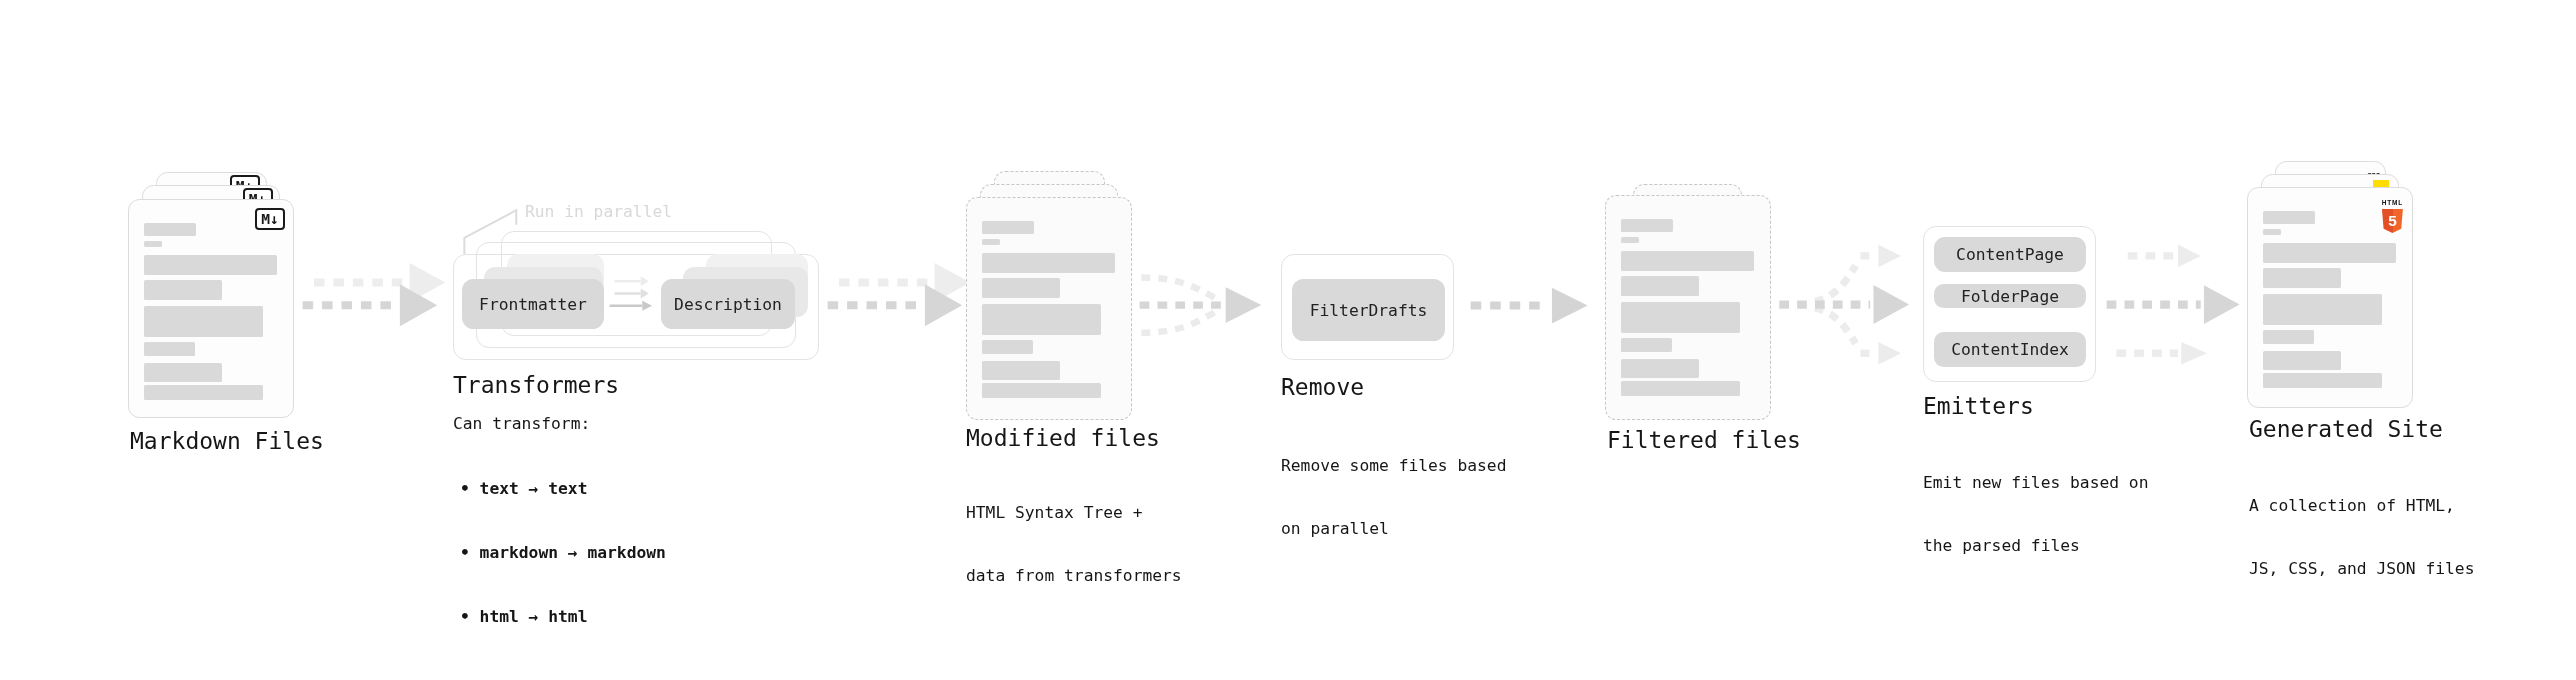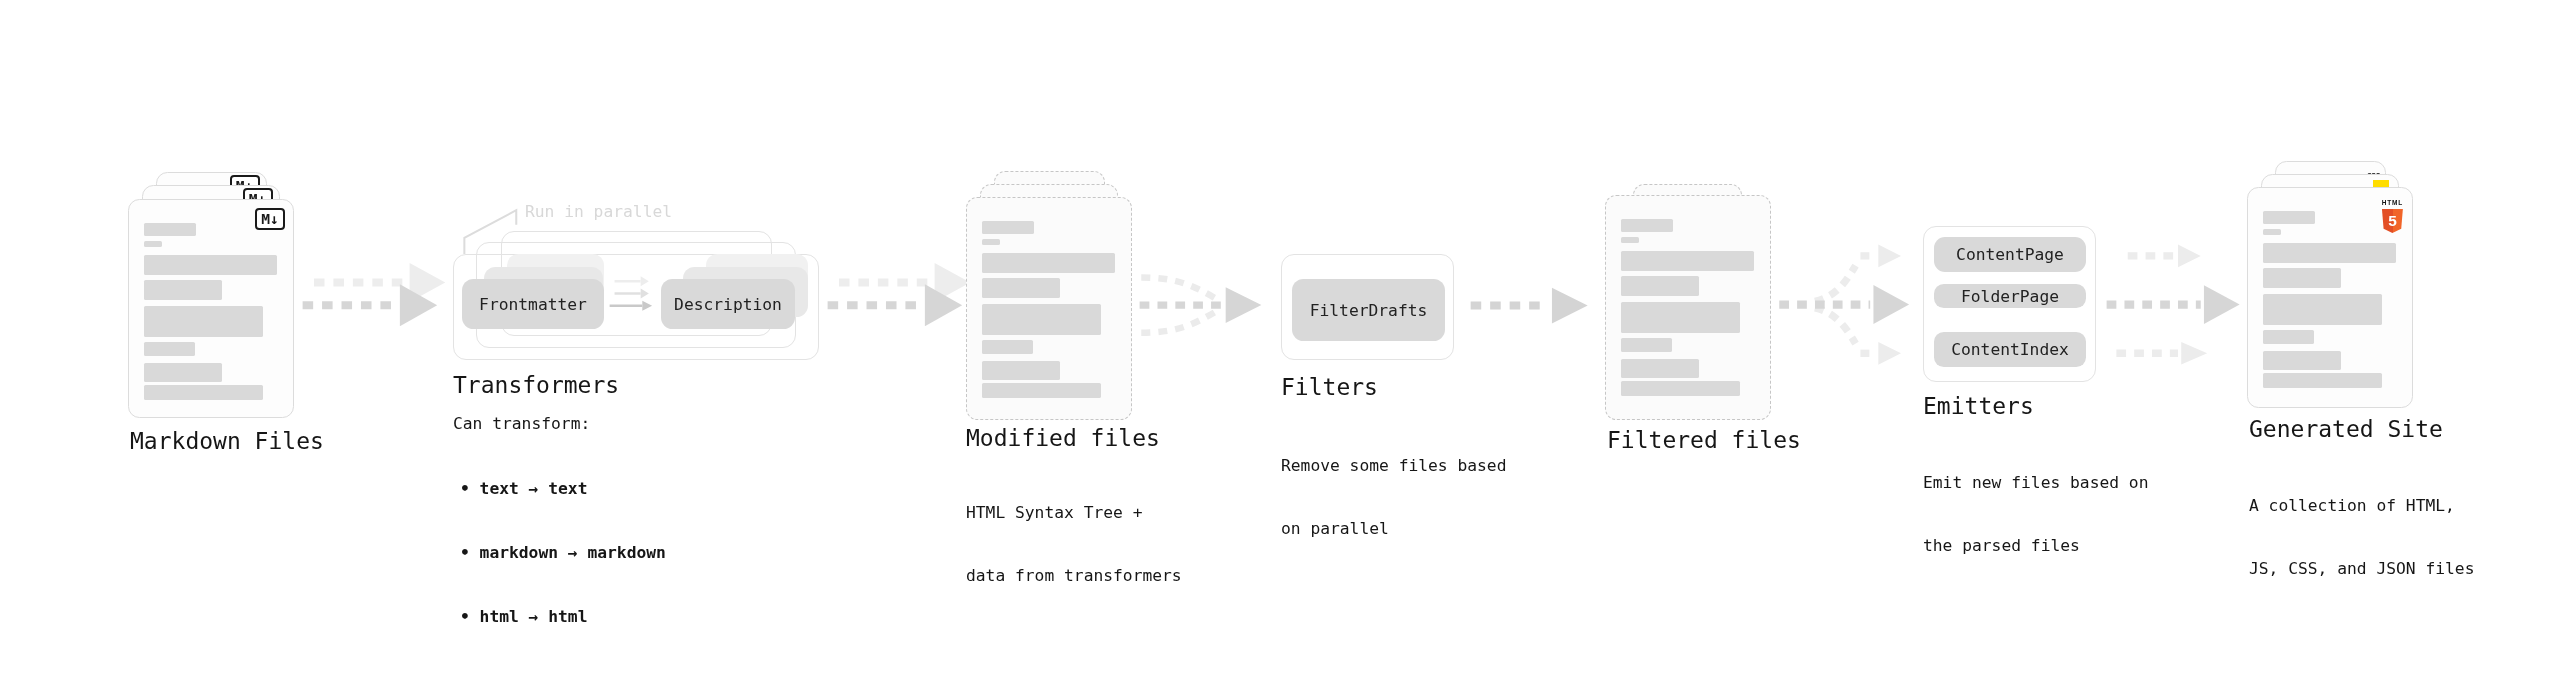--- a/index.html
+++ b/index.html
@@ -145,21 +145,21 @@
   <svg style="left:1138px;top:271px;" width="138" height="69" viewBox="0 0 170 85">
     <path d="M 4,8 C 45,8 65,16 96,34" fill="none" stroke="#ebebeb" stroke-width="8" stroke-dasharray="11 10"></path>
     <path d="M 4,76 C 45,76 65,68 96,50" fill="none" stroke="#ebebeb" stroke-width="8" stroke-dasharray="11 10"></path>
     <line x1="2" y1="42" x2="104" y2="42" stroke="#d6d6d6" stroke-width="9" stroke-dasharray="12 10"></line>
     <polygon points="108,20 108,64 152,42" fill="#d6d6d6"></polygon>
   </svg>
 
   <div>
     <div class="frame opaque" style="left:1281px;top:254px;width:173px;height:106px;"></div>
     <div class="pill" style="left:1292px;top:279px;width:153px;height:62px;">FilterDrafts</div>
-    <div class="title" style="left:1281px;top:373px;">Filters</div>
+    <div class="title" style="left:1281px;top:373px;">Remove</div>
     <div class="body-text" style="left:1281px;top:413px;">
       <div>Remove some files based</div>
       <div>on parallel</div>
     </div>
   </div>
 
   <svg style="left:1469px;top:286px;" width="126" height="39" viewBox="0 0 155 48">
     <line x1="2" y1="24" x2="98" y2="24" stroke="#d4d4d4" stroke-width="10" stroke-dasharray="13 11"></line>
     <polygon points="102,2 102,46 146,24" fill="#d4d4d4"></polygon>
   </svg>

